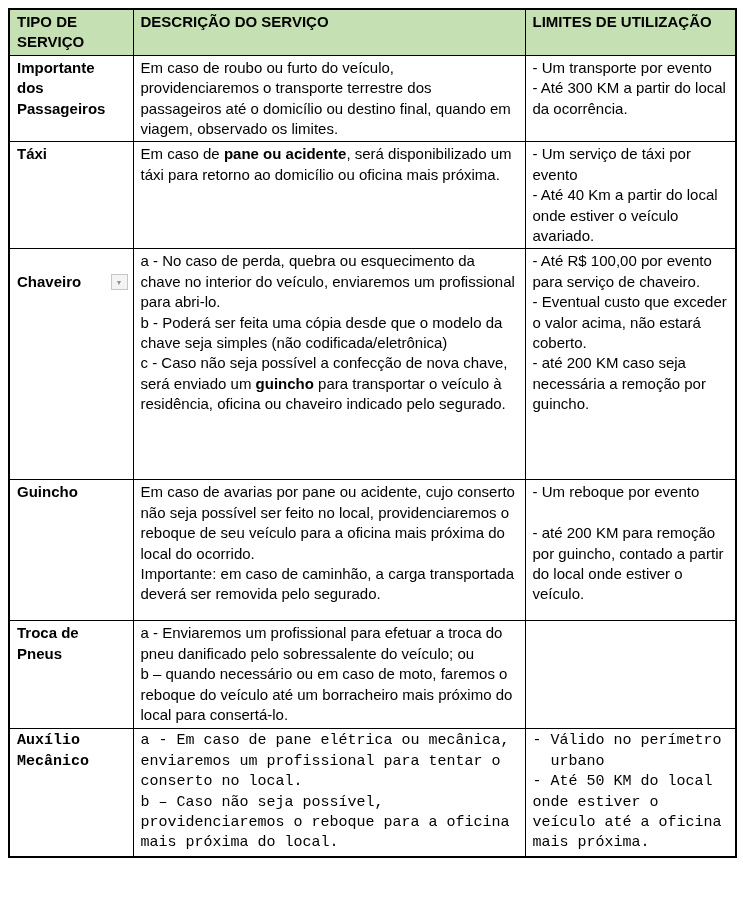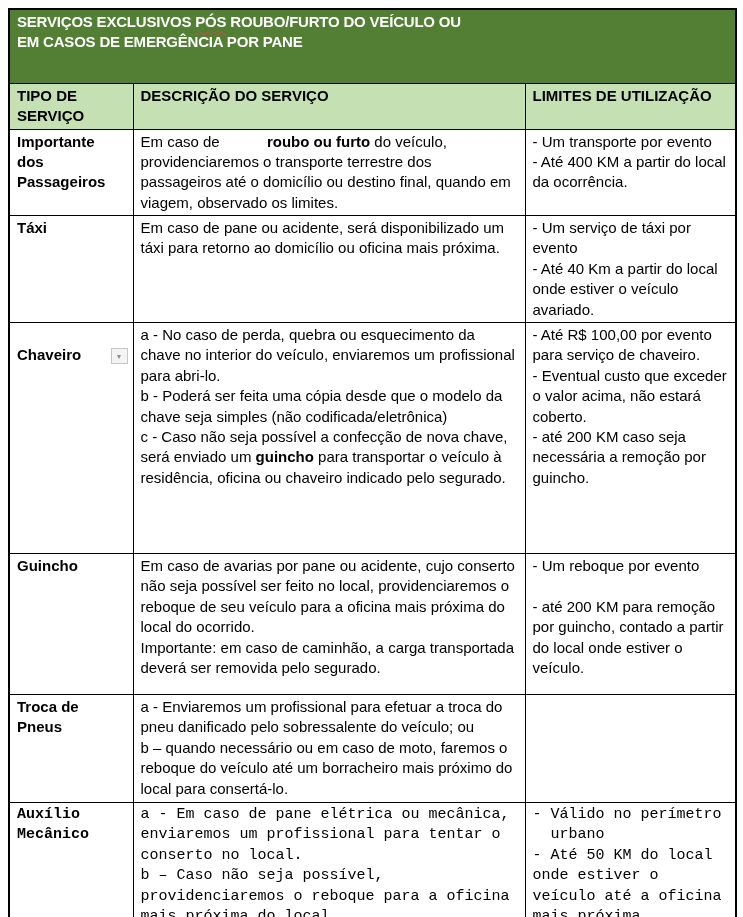--- a/index.html
+++ b/index.html
@@ -86,41 +86,37 @@
 
 <div class="page">
   <table class="svc">
     <colgroup>
       <col style="width:124px">
       <col style="width:392px">
       <col style="width:211px">
     </colgroup>
 
     <tbody>
-        <tr class="h-title">
-      <td colspan="3" class="title-cell"><span>SERVIÇOS EXCLUSIVOS </span><span class="misspell">PÓS</span><span> ROUBO/FURTO DO VEÍCULO OU
-EM CASOS DE EMERGÊNCIA POR PANE</span></td>
-    </tr>
 
     <tr class="h-head">
       <th class="colhead">TIPO DE SERVIÇO</th>
       <th class="colhead">DESCRIÇÃO DO SERVIÇO</th>
       <th class="colhead">LIMITES DE UTILIZAÇÃO</th>
     </tr>
 
     <tr class="r1">
       <td class="tipo">Importante dos Passageiros</td>
-      <td class="desc"><span>Em caso de </span><span style="font-weight: bold; margin-left: 43px;">roubo ou furto</span><span> do veículo, providenciaremos o transporte terrestre dos passageiros até o domicílio ou destino final, quando em viagem, observado os limites.</span></td>
+      <td class="desc"><span>Em caso de </span><span style="font-weight: normal;">roubo ou furto</span><span> do veículo, providenciaremos o transporte terrestre dos passageiros até o domicílio ou destino final, quando em viagem, observado os limites.</span></td>
       <td class="lim">- Um transporte por evento
-- Até 400 KM a partir do local da ocorrência.</td>
+- Até 300 KM a partir do local da ocorrência.</td>
     </tr>
 
     <tr class="r2">
       <td class="tipo">Táxi</td>
-      <td class="desc"><span>Em caso de </span><span style="font-weight: normal;">pane ou acidente</span><span>, será disponibilizado um táxi para retorno ao domicílio ou oficina mais próxima.</span></td>
+      <td class="desc"><span>Em caso de </span><span style="font-weight: bold;">pane ou acidente</span><span>, será disponibilizado um táxi para retorno ao domicílio ou oficina mais próxima.</span></td>
       <td class="lim">- Um serviço de táxi por evento
 - Até 40 Km a partir do local onde estiver o veículo avariado.</td>
     </tr>
 
     <tr class="r3">
       <td class="tipo">
         <div class="tipo-flex">
           <span>Chaveiro</span>
           <span class="dd"><span class="dd-tri">▼</span></span>
         </div>

